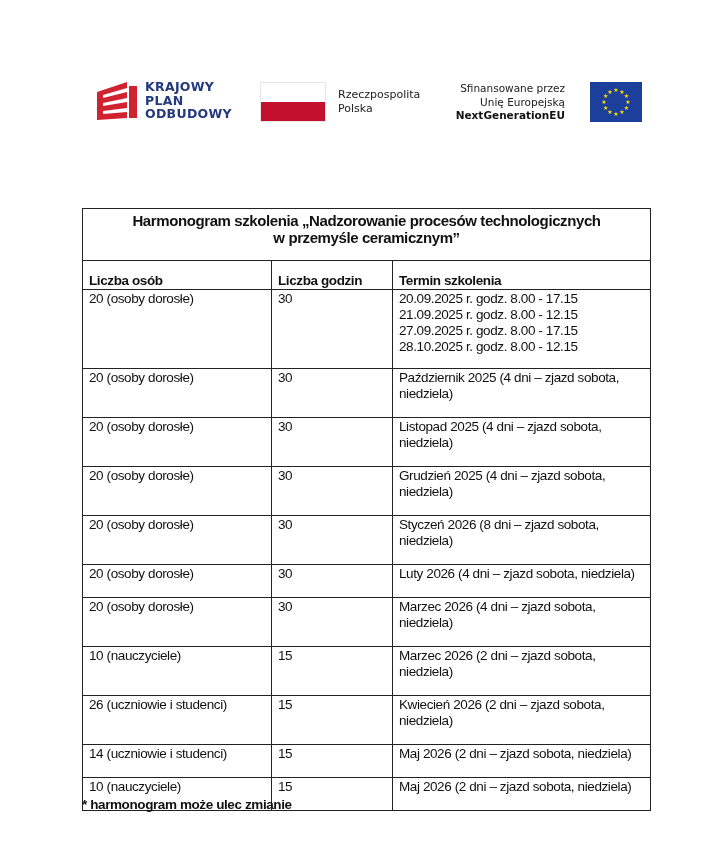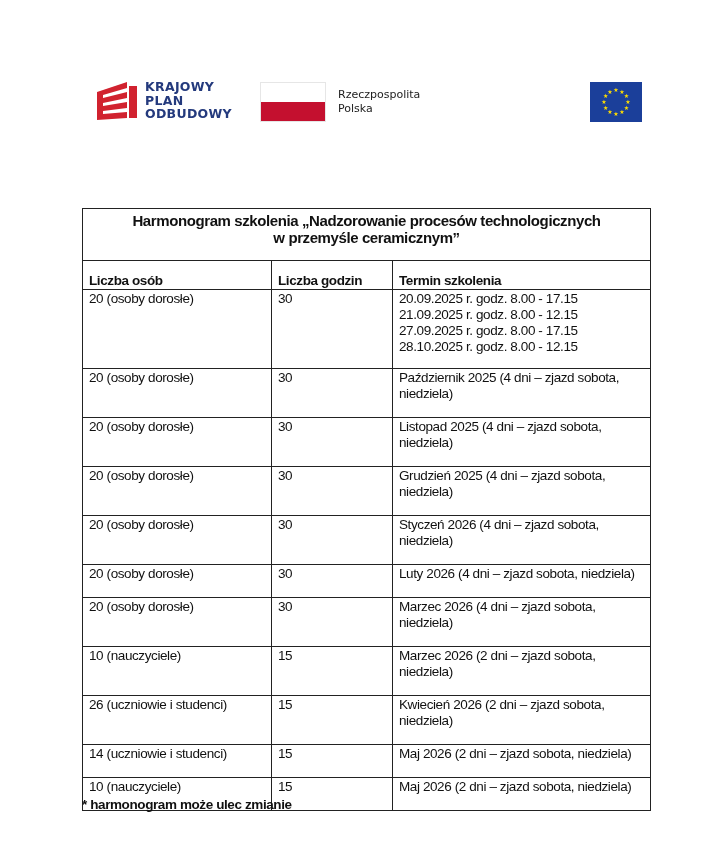--- a/index.html
+++ b/index.html
@@ -52,20 +52,25 @@
       <div class="white"></div>
         <div class="red"></div>
     </div>
     <div class="rp-text">
       <div>Rzeczpospolita</div>
       <div>Polska</div>
     </div>
   </div>
 
   <div class="eu">
+    <div class="eu-text">
+      <div>Sfinansowane przez</div>
+      <div>Unię Europejską</div>
+      <div class="strong">NextGenerationEU</div>
+    </div>
     <div class="eu-flag">
       <svg width="52" height="40" viewBox="0 0 52 40" id="eu-stars">
           <text x="26" y="10" font-size="6" text-anchor="middle" fill="#ffdd00">★</text>
           <text x="32" y="11.607695154586736" font-size="6" text-anchor="middle" fill="#ffdd00">★</text>
           <text x="36.392304845413264" y="15.999999999999998" font-size="6" text-anchor="middle" fill="#ffdd00">★</text>
           <text x="38" y="22" font-size="6" text-anchor="middle" fill="#ffdd00">★</text>
           <text x="36.392304845413264" y="27.999999999999996" font-size="6" text-anchor="middle" fill="#ffdd00">★</text>
           <text x="32" y="32.392304845413264" font-size="6" text-anchor="middle" fill="#ffdd00">★</text>
           <text x="26" y="34" font-size="6" text-anchor="middle" fill="#ffdd00">★</text>
           <text x="20.000000000000004" y="32.392304845413264" font-size="6" text-anchor="middle" fill="#ffdd00">★</text>
@@ -130,21 +135,21 @@
           <td class="c-hours">30</td>
           <td>
             <div>Grudzień 2025 (4 dni – zjazd sobota,</div>
             <div>niedziela)</div>
           </td>
         </tr>
         <tr class="row">
           <td>20 (osoby dorosłe)</td>
           <td class="c-hours">30</td>
           <td>
-            <div>Styczeń 2026 (4 dni – zjazd sobota,</div>
+            <div>Styczeń 2026 (8 dni – zjazd sobota,</div>
             <div>niedziela)</div>
           </td>
         </tr>
         <tr class="row short">
           <td>20 (osoby dorosłe)</td>
           <td class="c-hours">30</td>
           <td>
             <div>Luty 2026 (4 dni – zjazd sobota, niedziela)</div>
           </td>
         </tr>

